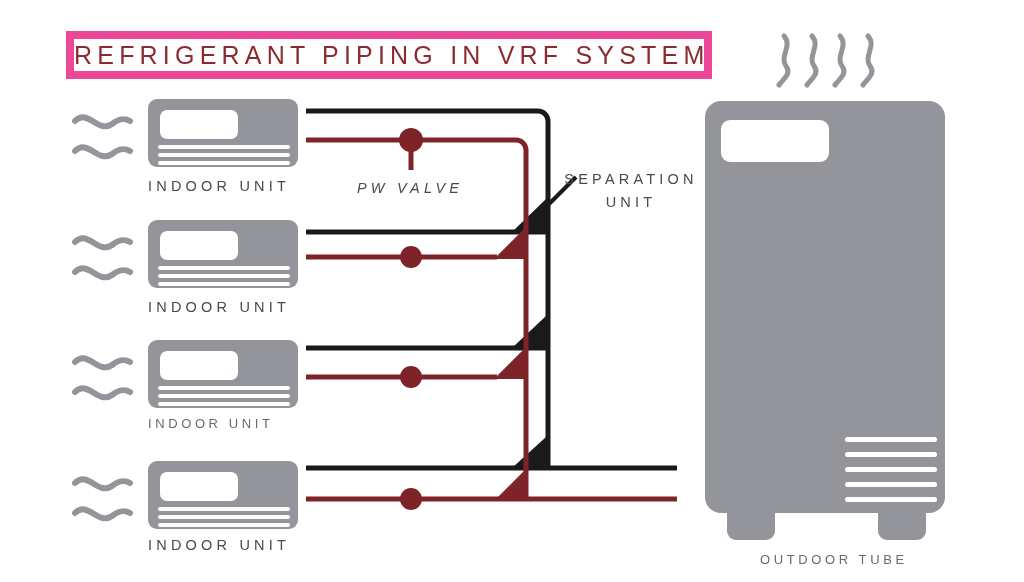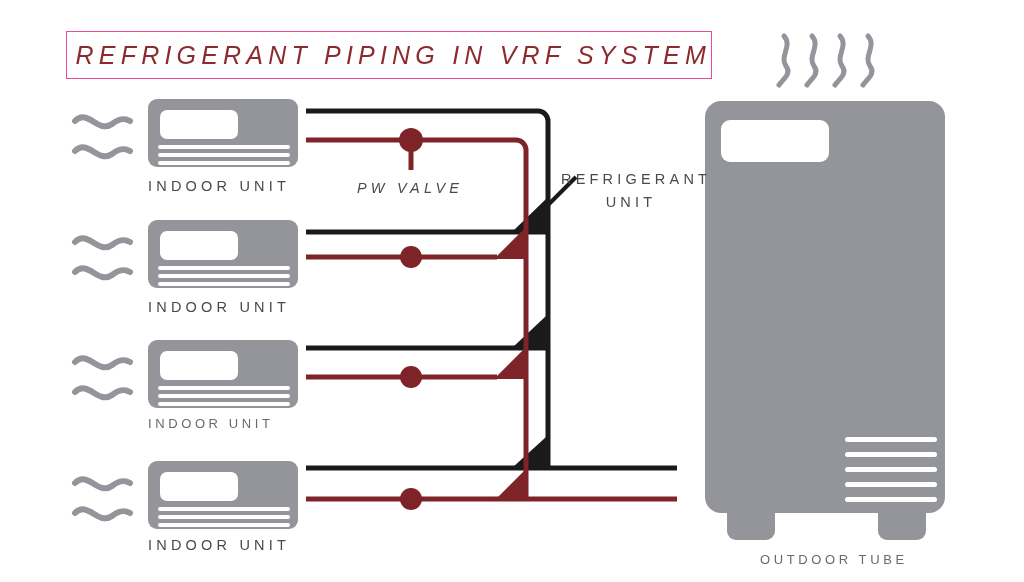--- a/index.html
+++ b/index.html
@@ -24,27 +24,26 @@
     width: 1024px;
     height: 582px;
   }
   
   .title-box {
     position: absolute;
     left: 66px;
     top: 31px;
     width: 646px;
     height: 48px;
-    border: 1px solid #ec4899;
+    border: 8px solid #ec4899;
     background: #ffffff;
     box-sizing: border-box;
     display: flex;
     align-items: center;
-    justify-content: flex-end;
-    font-style: italic;
+    justify-content: flex-start;
   }
   .title-inner {
     position: absolute;
     left: 3px;
     top: 3px;
     right: 3px;
     bottom: 3px;
     border: 2px solid #ffffff;
     box-sizing: border-box;
     pointer-events: none;
@@ -212,19 +211,19 @@
   <div class="lbl" style="left:148px; top:178px;">INDOOR UNIT</div>
 
   <div class="lbl" style="left:148px; top:299px;">INDOOR UNIT</div>
 
   <div class="lbl small" style="left:148px; top:416px;">INDOOR UNIT</div>
 
   <div class="lbl" style="left:148px; top:537px;">INDOOR UNIT</div>
 
   <div class="lbl" style="left:357px; top:180px;font-style:italic;">PW VALVE</div>
 
-  <div class="lbl center" style="left:561px; top:171px; width:140px;">REFRIGERANT</div>
+  <div class="lbl center" style="left:561px; top:171px; width:140px;">SEPARATION</div>
 
   <div class="lbl center" style="left:561px; top:194px; width:140px;">UNIT</div>
 
   <div class="lbl small" style="left:760px; top:552px;">OUTDOOR TUBE</div>
 
 </div>
 
 </body></html>

